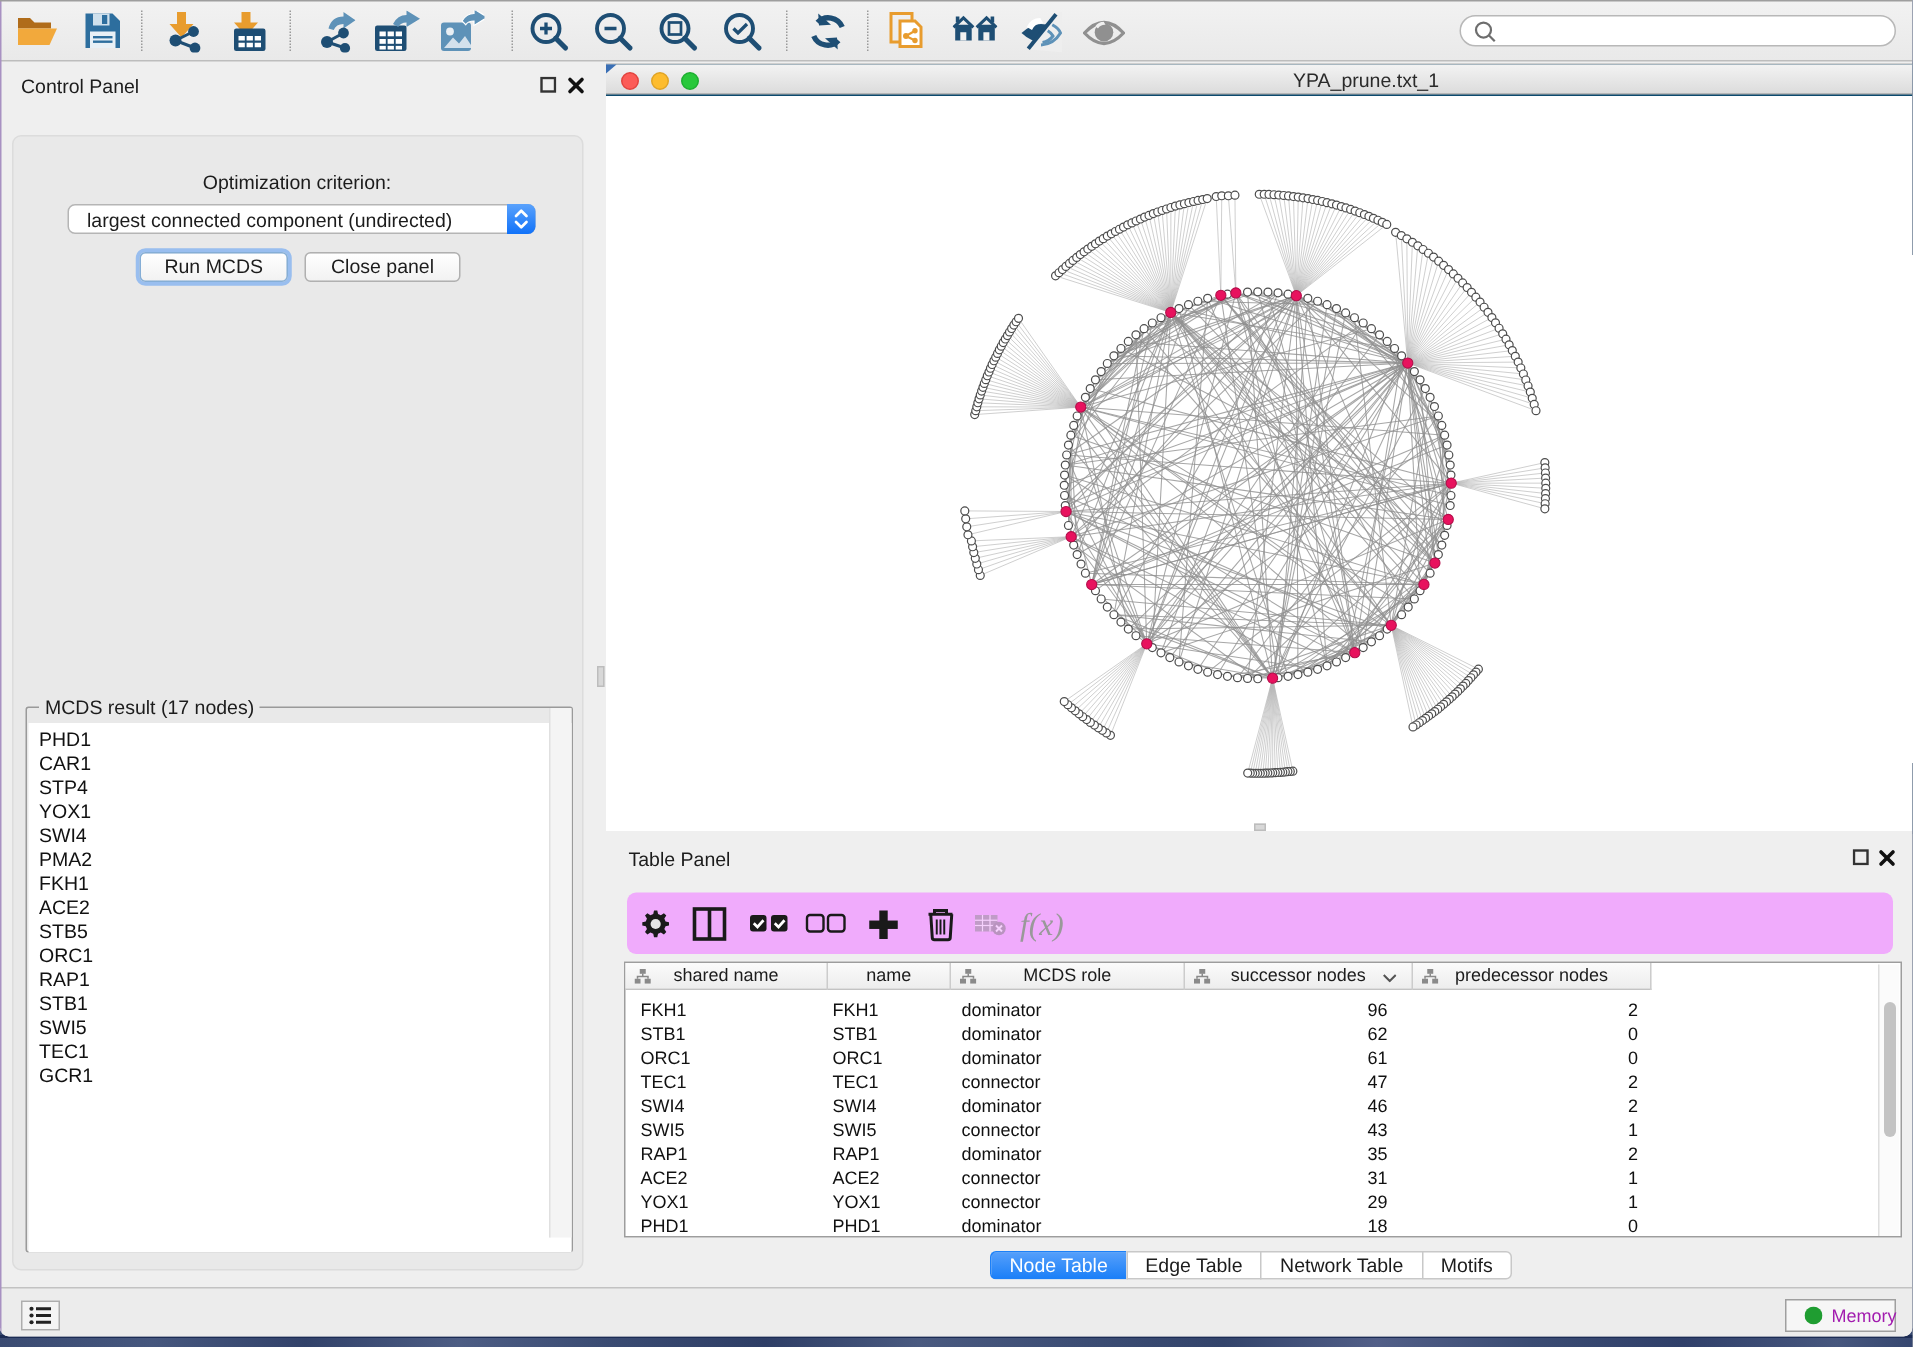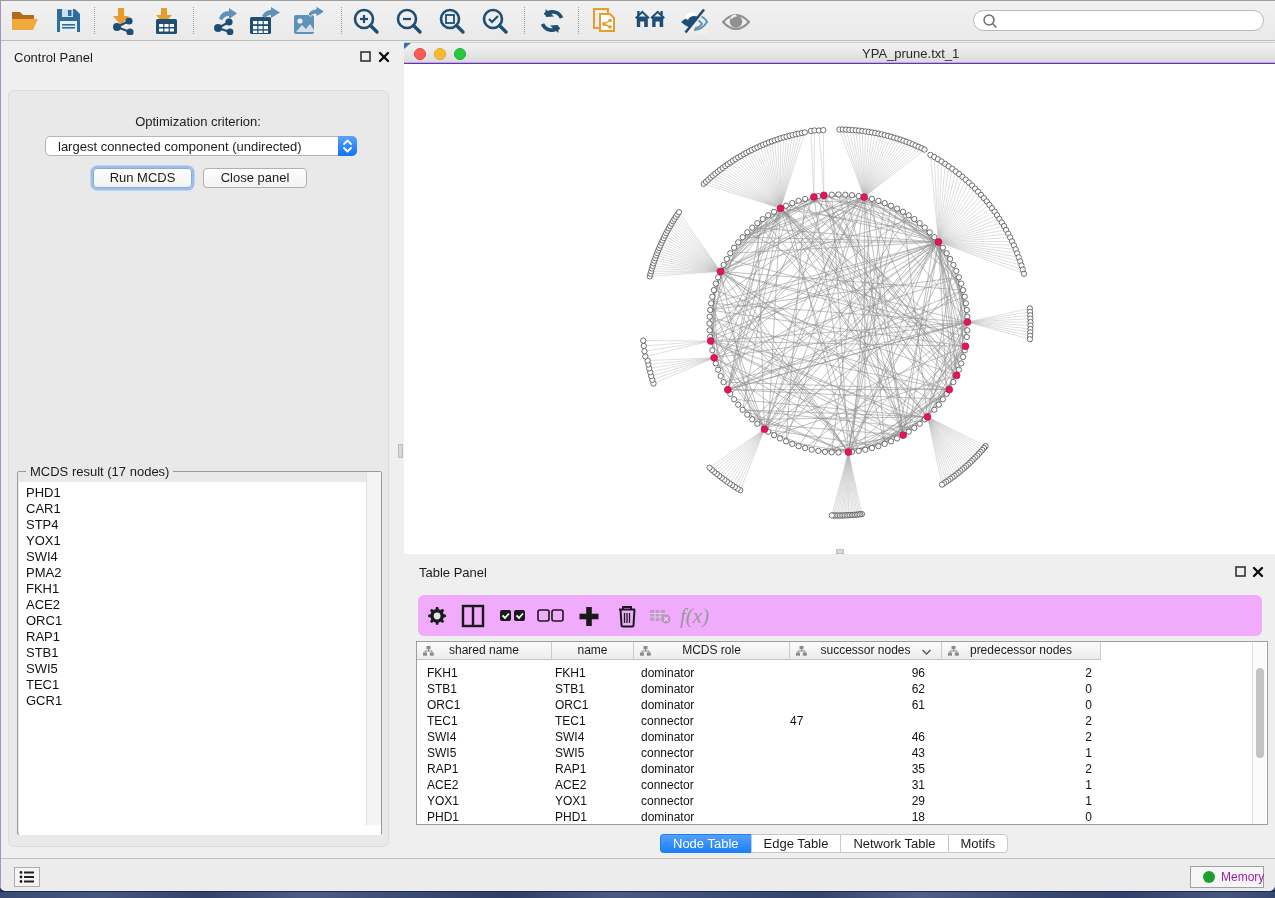--- a/index.html
+++ b/index.html
@@ -37,21 +37,21 @@
 .btn { position:absolute; height:20px; background:linear-gradient(#ffffff,#f2f2f2); border:1px solid #b0b0b0;
   border-radius:4px; font-size:13px; text-align:center; line-height:18px; color:#1c1c1c; }
 .focusring { box-shadow:0 0 0 2.5px rgba(125,175,240,0.75); border-color:#85aed6; }
 .groupbox { position:absolute; left:17px; top:429px; width:365px; height:364px;
   border:1px solid #9a9a9a; border-radius:2px; }
 .legend { position:absolute; left:8px; top:-8px; background:#e9e9e9; padding:0 4px; font-size:13px; color:#1c1c1c; }
 .mcdslist { position:absolute; left:1px; top:10px; width:362px; height:353px; background:#fff;
   font-size:13px; color:#111; padding:3px 0 0 7px; line-height:16px; }
 .mcdssb { position:absolute; right:0px; top:0px; width:15px; height:353px; background:#f4f4f4; border-left:1px solid #e0e0e0; }
 
-.net { position:absolute; left:404px; top:42px; width:871px; height:512px; background:#6d28d9; }
+.net { position:absolute; left:404px; top:42px; width:871px; height:512px; background:#0c4a6e; }
 .nettitle { position:absolute; left:0; top:0; width:871px; height:21px;
   background:linear-gradient(#f3f3f3,#dcdcdc); border-bottom:1px solid #b6b6b6; border-top:1px solid #cfcfcf;}
 .tl { position:absolute; top:4.5px; width:12px; height:12px; border-radius:50%; }
 .netcanvas { position:absolute; left:0; top:22px; width:871px; height:490px; background:#fff; }
 
 .tp { position:absolute; left:404px; top:556px; width:871px; height:302px; background:#efefef; }
 .tptoolbar { position:absolute; left:14px; top:39px; width:844px; height:41px; background:#f0abfc; border-radius:6px; }
 .tbl { position:absolute; left:12px; top:85px; width:852px; height:184px; background:#fff; border:1px solid #9d9d9d; }
 .thead { position:absolute; left:0; top:0; width:684px; height:18px;
   background:linear-gradient(#fbfbfb,#ededed); border-bottom:1px solid #c3c3c3; }
@@ -248,20 +248,21 @@
     <div class="legend">MCDS result (17 nodes)</div>
     <div class="mcdslist">
           <div>PHD1</div>
           <div>CAR1</div>
           <div>STP4</div>
           <div>YOX1</div>
           <div>SWI4</div>
           <div>PMA2</div>
           <div>FKH1</div>
           <div>ACE2</div>
+          <div>STB5</div>
           <div>ORC1</div>
           <div>RAP1</div>
           <div>STB1</div>
           <div>SWI5</div>
           <div>TEC1</div>
           <div>GCR1</div>
         </div>
     <div class="mcdssb"></div>
   </div>
 </div>
@@ -1236,21 +1237,21 @@
           <div class="tc" style="left:10px">ORC1</div>
           <div class="tc" style="left:138px">ORC1</div>
           <div class="tc" style="left:224px">dominator</div>
           <div class="tc" style="left:373px;width:135px;text-align:right">61</div>
           <div class="tc" style="left:525px;width:150px;text-align:right">0</div>
         </div>
         <div class="trow" style="top:71px">
           <div class="tc" style="left:10px">TEC1</div>
           <div class="tc" style="left:138px">TEC1</div>
           <div class="tc" style="left:224px">connector</div>
-          <div class="tc" style="left:373px;width:135px;">47</div>
+          <div class="tc" style="left:373px;width:135px;text-align:right">47</div>
           <div class="tc" style="left:525px;width:150px;text-align:right">2</div>
         </div>
         <div class="trow" style="top:87px">
           <div class="tc" style="left:10px">SWI4</div>
           <div class="tc" style="left:138px">SWI4</div>
           <div class="tc" style="left:224px">dominator</div>
           <div class="tc" style="left:373px;width:135px;text-align:right">46</div>
           <div class="tc" style="left:525px;width:150px;text-align:right">2</div>
         </div>
         <div class="trow" style="top:103px">

